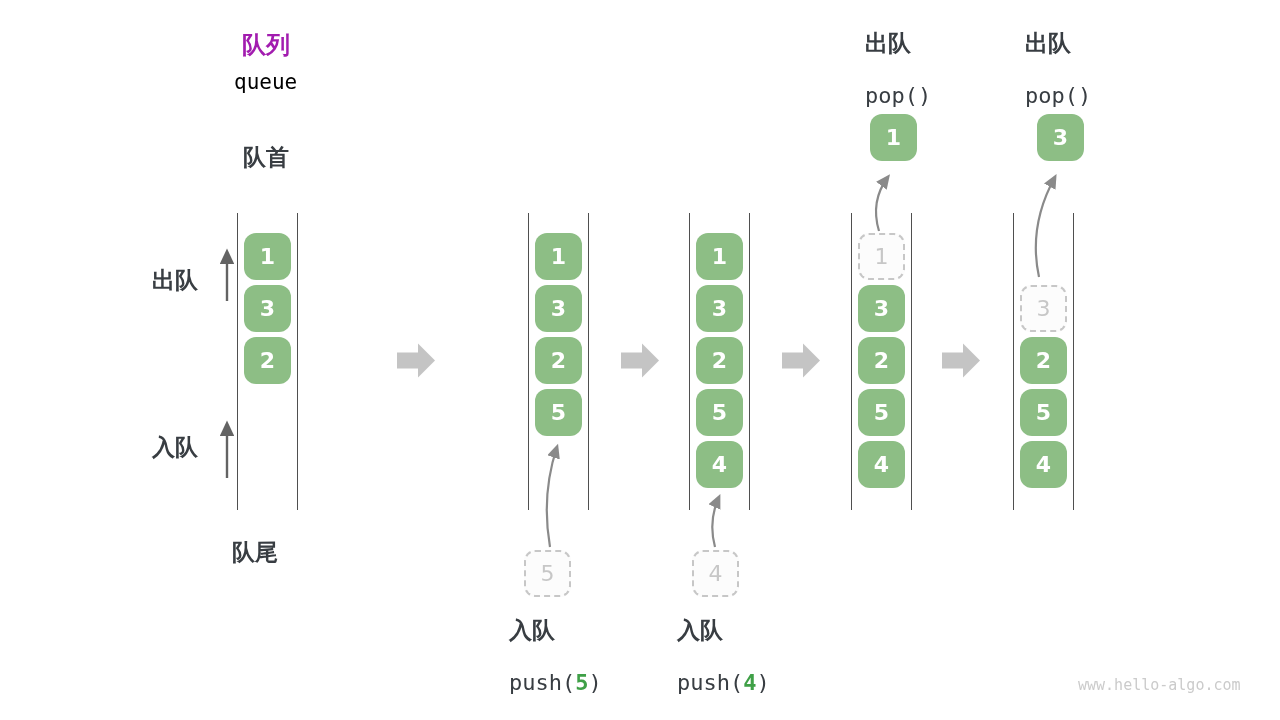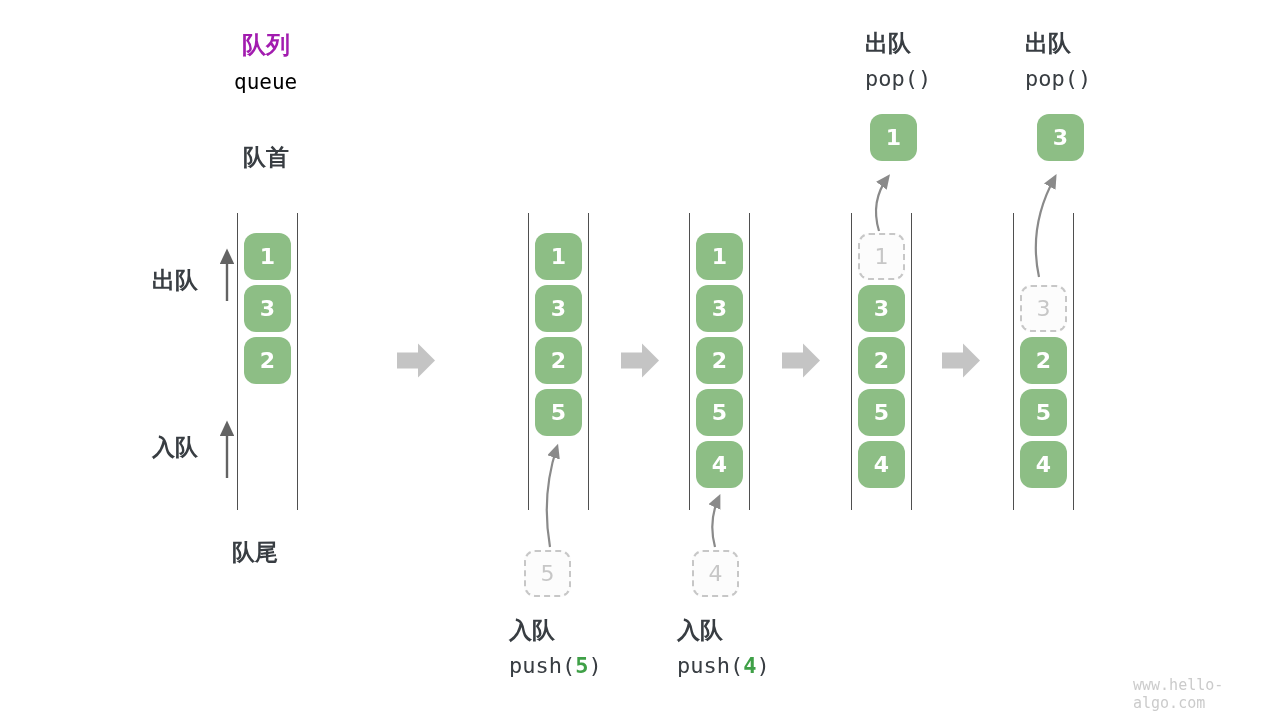--- a/index.html
+++ b/index.html
@@ -20,21 +20,21 @@
              color:#fff;font-size:22px;font-weight:600;display:flex;align-items:center;justify-content:center;}
   .dashed-box{position:absolute;width:47px;height:47px;box-sizing:border-box;border:2.5px dashed #c7c7c7;
               background:#fcfcfc;color:#c7c7c7;border-radius:11px;font-size:22px;font-weight:500;
               display:flex;align-items:center;justify-content:center;}
 
   .zh{font-weight:700;font-size:23px;color:#383d42;line-height:1.1;}
   .code{font-family:"DejaVu Sans Mono",monospace;font-size:22px;color:#383d42;line-height:1.1;}
   .green{color:#3fa047;font-weight:700;}
   .label{position:absolute;font-weight:700;font-size:23px;color:#383d42;}
   .op{position:absolute;}
-  .op .code{margin-top:11px;}
+  .op .code{margin-top:28px;}
   .title-zh{position:absolute;font-size:24px;font-weight:700;color:#a21caf;}
   .title-en{position:absolute;font-family:"DejaVu Sans Mono",monospace;font-size:21px;color:#000000;}
   .watermark{position:absolute;font-family:"DejaVu Sans Mono",monospace;font-size:15px;color:#cbcbcb;}
 </style>
 </head>
 <body>
 
 <div class="canvas">
 
   <svg class="overlay">
@@ -118,14 +118,14 @@
 
   <div class="op" style="left:509px;top:618px">
     <div class="zh">入队</div>
     <div class="code"><span>push(</span><span class="green">5</span><span>)</span></div>
   </div>
   <div class="op" style="left:677px;top:618px">
     <div class="zh">入队</div>
     <div class="code"><span>push(</span><span class="green">4</span><span>)</span></div>
   </div>
 
-  <div class="watermark" style="left:1133px;top:676px">www.hello-algo.com</div>
+  <div class="watermark" style="left:1078px;top:676px">www.hello-algo.com</div>
 </div>
 
 </body></html>

